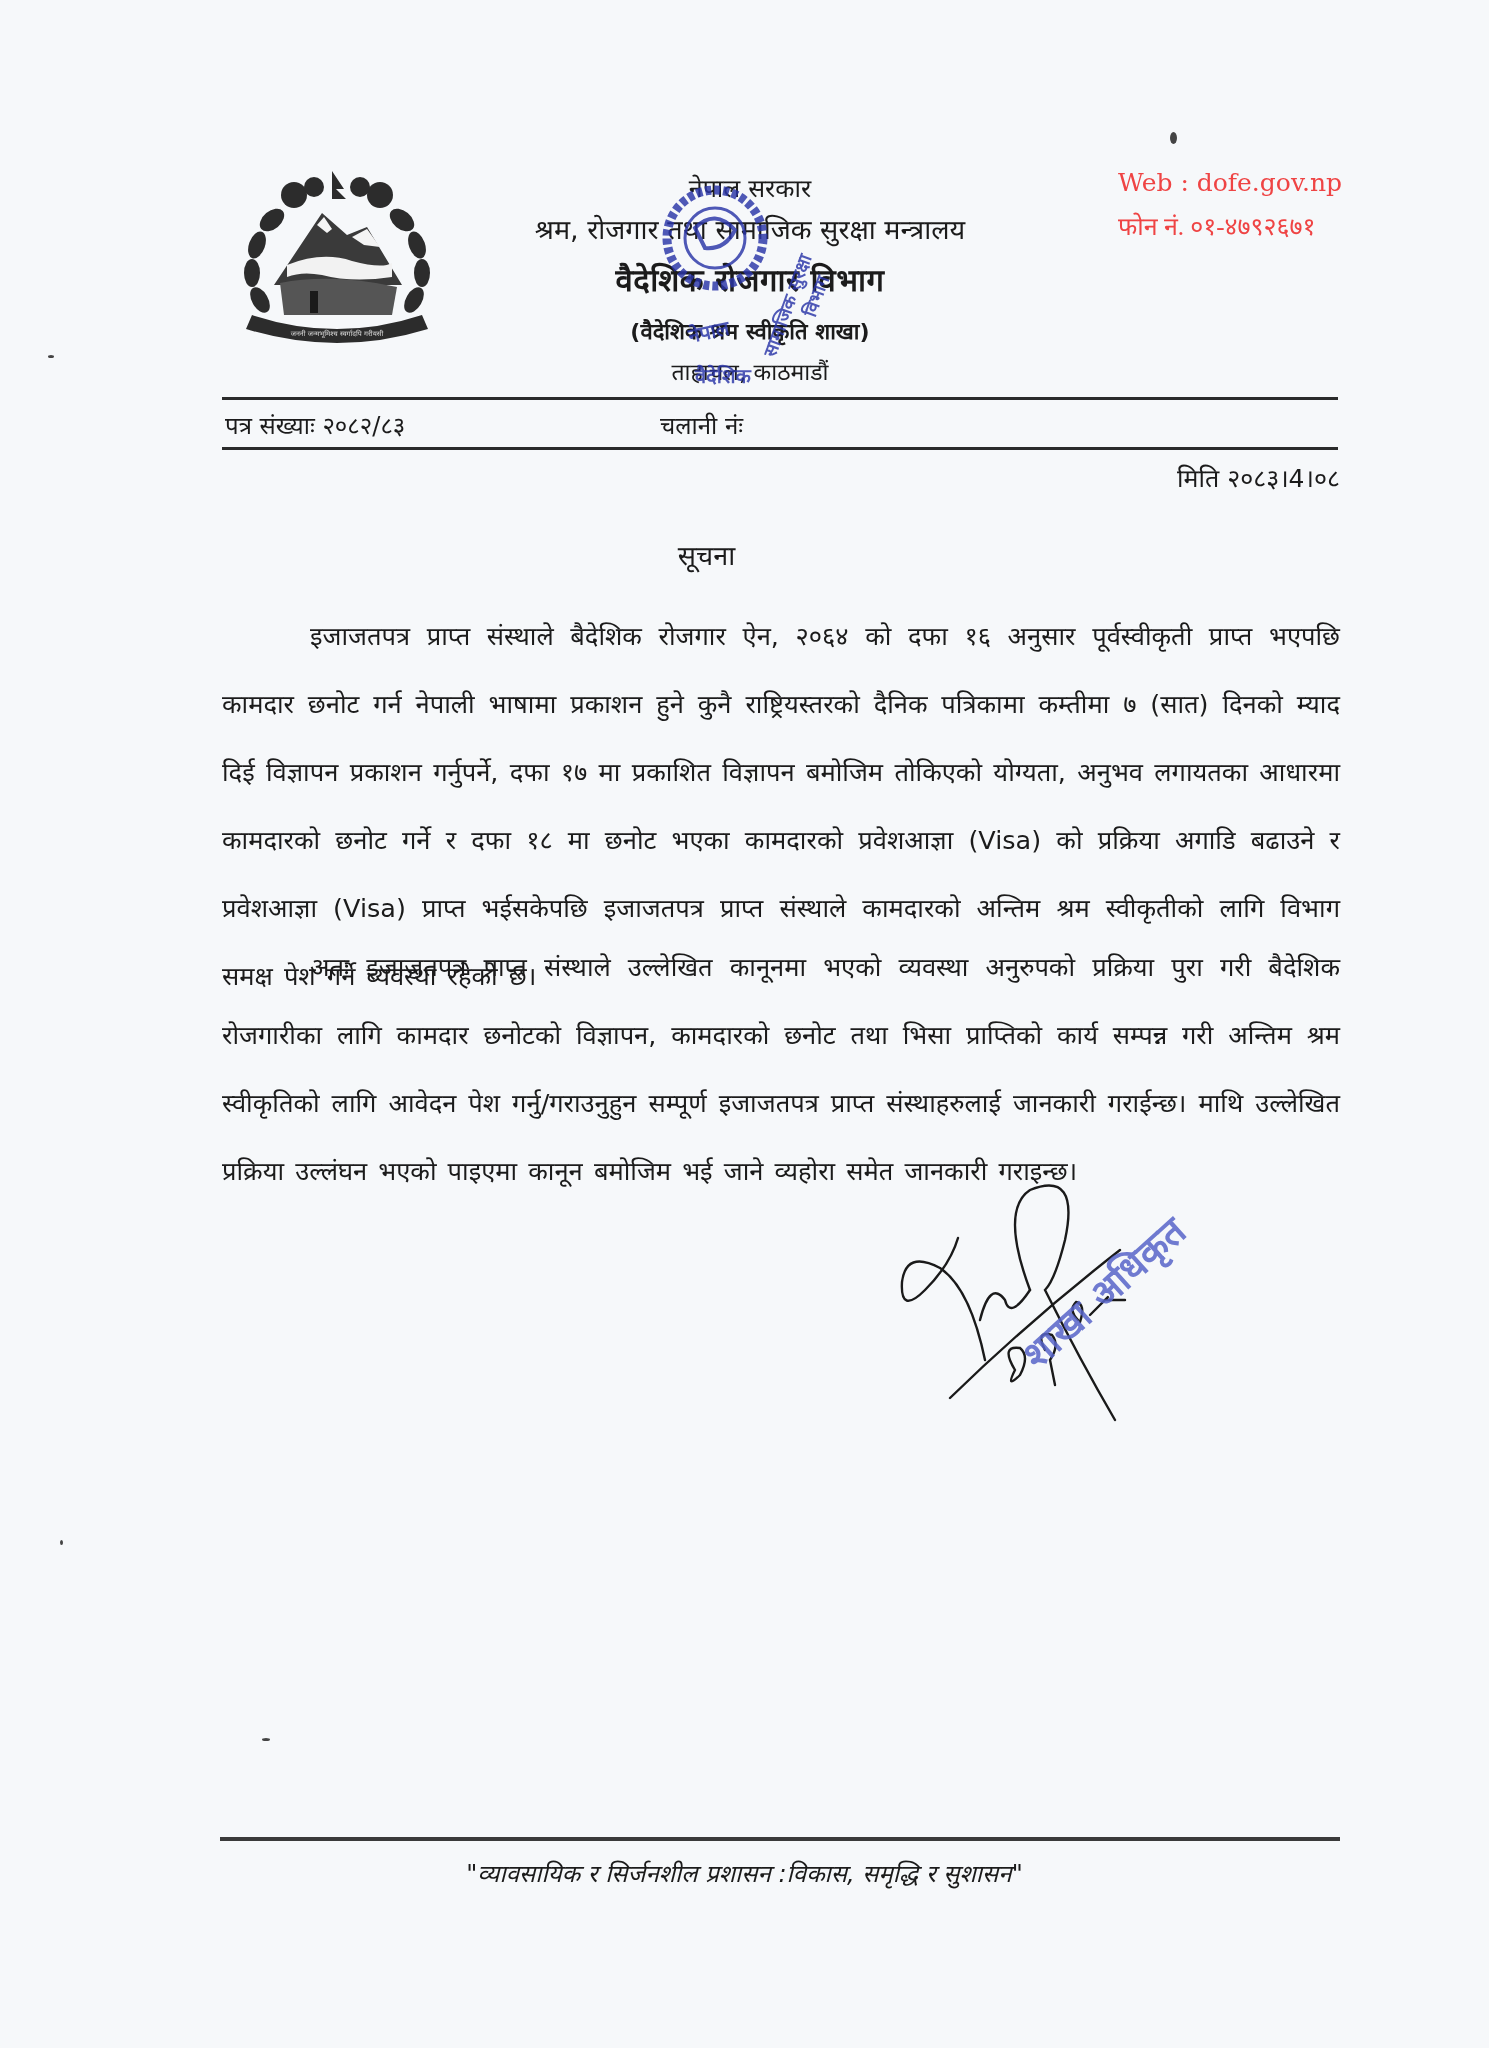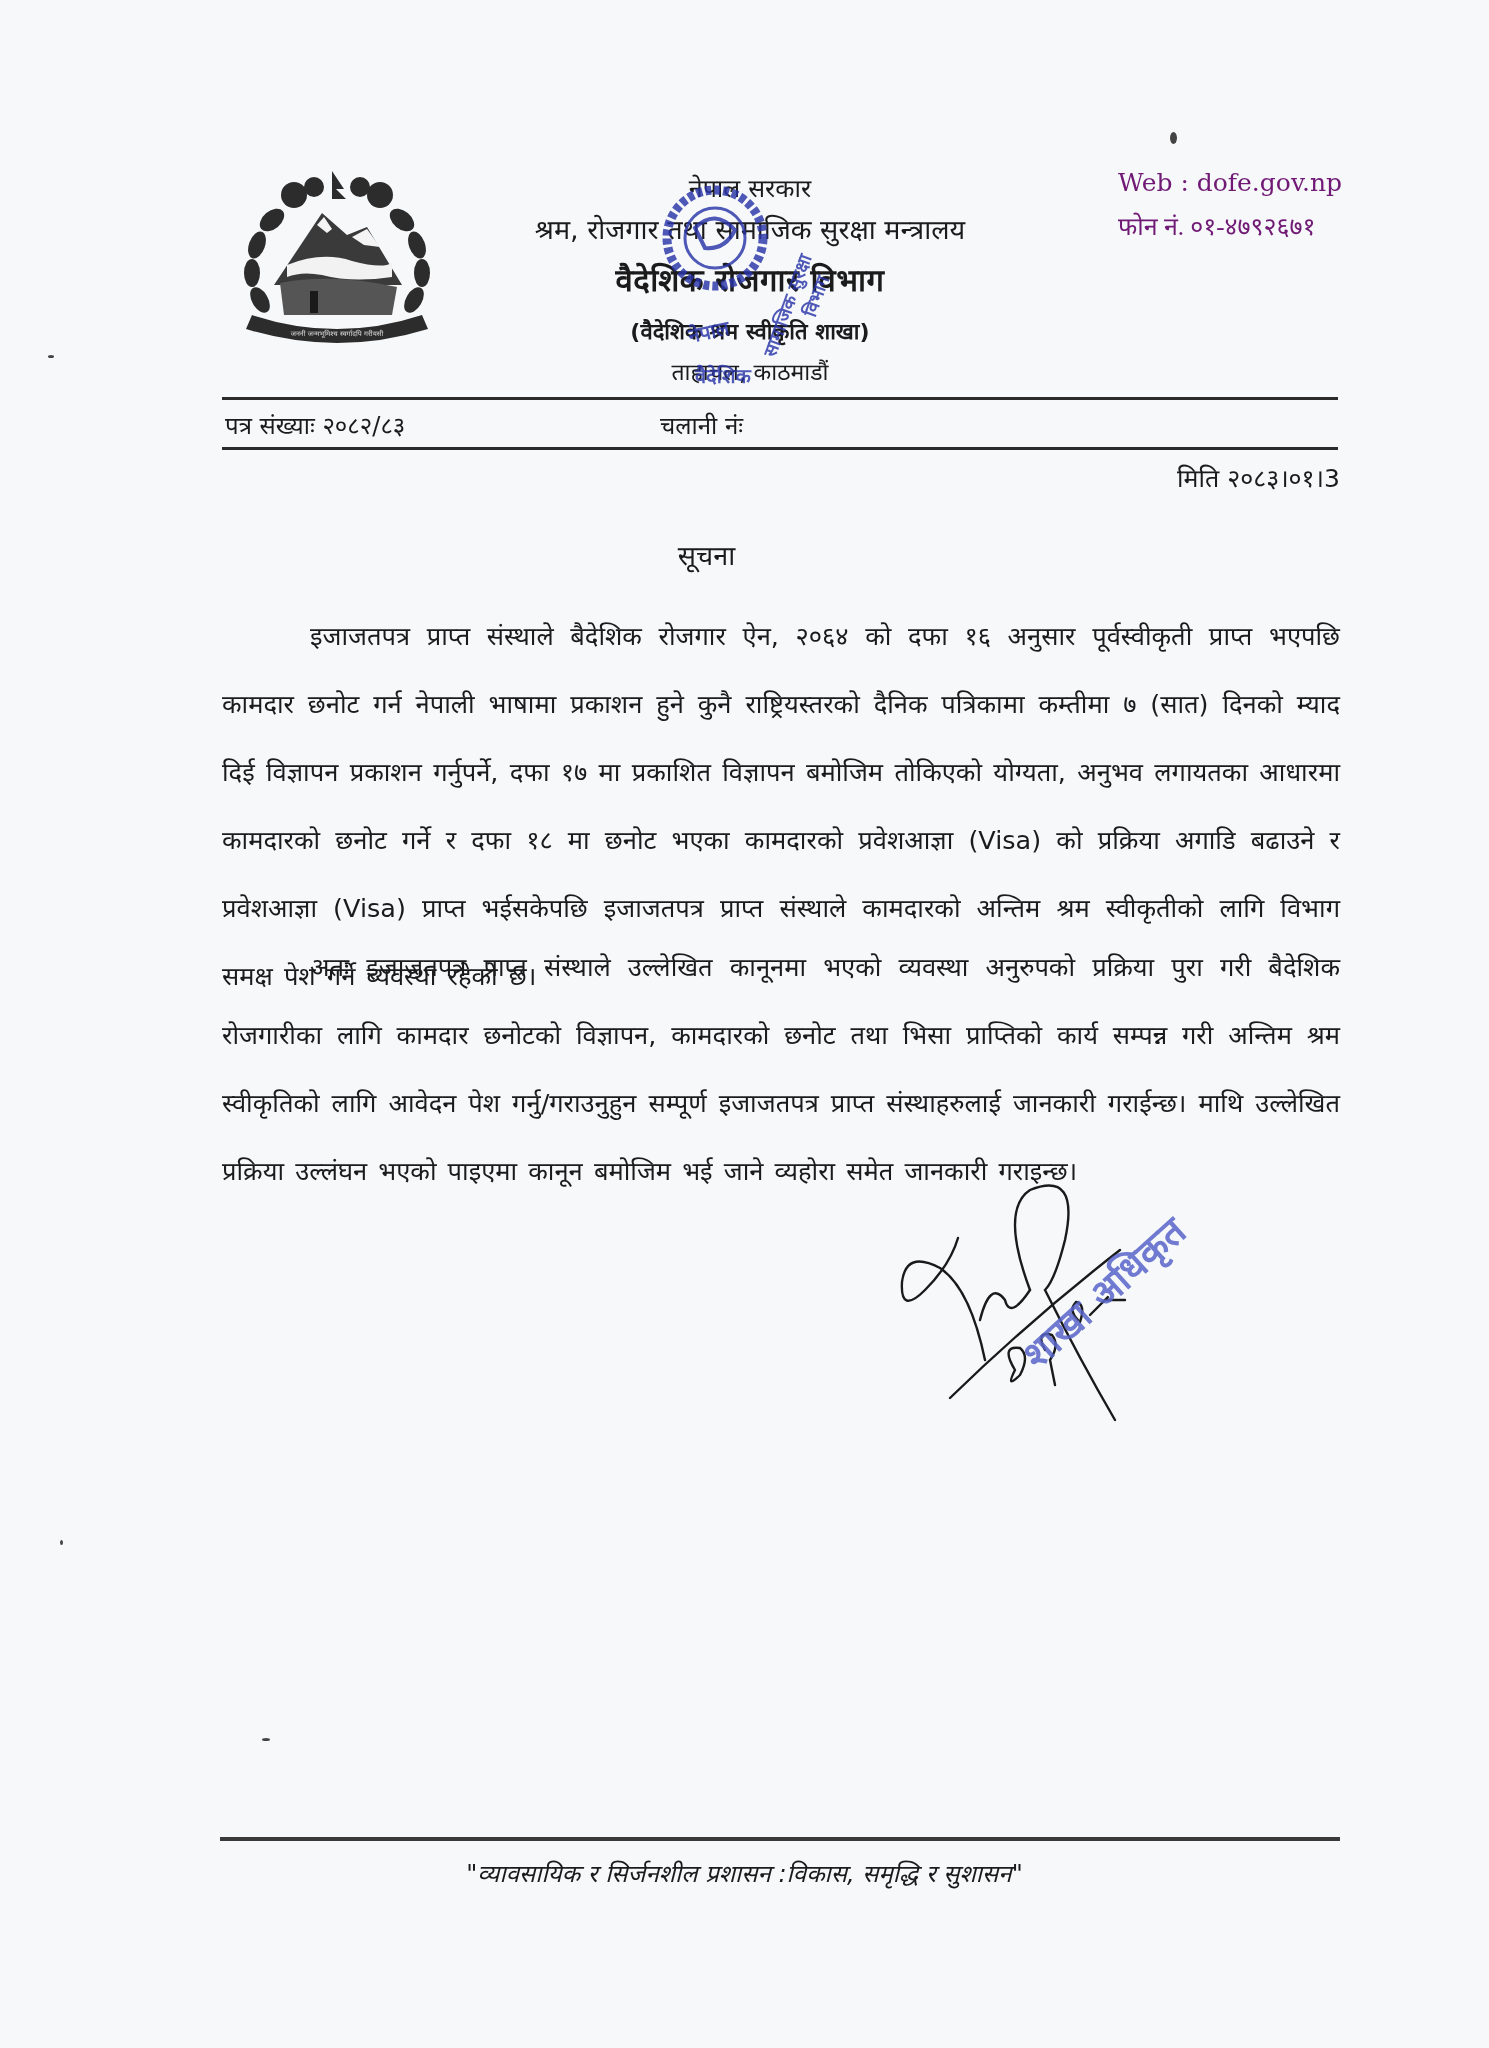--- a/index.html
+++ b/index.html
@@ -16,21 +16,21 @@
     .emblem { left: 232px; top: 165px; width: 210px; height: 190px; }
 
     
     .lh { left: 430px; width: 640px; text-align: center; }
     .lh-gov { top: 170px; font-size: 25px; }
     .lh-min { top: 210px; font-size: 27px; }
     .lh-dept { top: 258px; font-size: 31px; font-weight: bold; letter-spacing: 0.5px; }
     .lh-branch { top: 315px; font-size: 22px; font-weight: bold; }
     .lh-loc { top: 355px; font-size: 23px; }
 
-    .contact { left: 1118px; font-family: "DejaVu Serif", "Liberation Serif", serif; font-size: 25px; color: #701a75; }
+    .contact { left: 1118px; font-family: "DejaVu Serif", "Liberation Serif", serif; font-size: 25px; color: #ef4444; }
     .c-web { top: 168px; }
     .c-phone { top: 208px; font-family: Liberation Serif, serif; }
 
     
     .stamp { left: 655px; top: 168px; width: 220px; height: 220px; opacity: 0.82; pointer-events: none; }
 
     
     .rule { left: 222px; width: 1116px; height: 3px; background: #2b2b2b; }
     .rule1 { top: 397px; }
     .rule2 { top: 447px; }
@@ -119,21 +119,21 @@
     <text x="40" y="215" font-size="20" font-weight="bold" fill="#2a35a8" font-family="DejaVu Sans, sans-serif">वैदेशिक</text>
     <text x="120" y="190" font-size="18" font-weight="bold" fill="#2a35a8" font-family="DejaVu Sans, sans-serif" transform="rotate(-70 120 190)">सामाजिक सुरक्षा</text>
     <text x="160" y="150" font-size="18" font-weight="bold" fill="#2a35a8" font-family="DejaVu Sans, sans-serif" transform="rotate(-70 160 150)">विभाग</text>
   </svg>
 </div>
 
 <div class="abs rule rule1"></div>
 <div class="abs refno">पत्र संख्याः २०८२/८३</div>
 <div class="abs dispatch">चलानी नंः</div>
 <div class="abs rule rule2"></div>
-<div class="abs date">मिति २०८३।०१।3</div>
+<div class="abs date">मिति २०८३।4।०८</div>
 
 <div class="abs title">सूचना</div>
 
 <div class="abs para p1">इजाजतपत्र प्राप्त संस्थाले बैदेशिक रोजगार ऐन, २०६४ को दफा १६ अनुसार पूर्वस्वीकृती प्राप्त भएपछि कामदार छनोट गर्न नेपाली भाषामा प्रकाशन हुने कुनै राष्ट्रियस्तरको दैनिक पत्रिकामा कम्तीमा ७ (सात) दिनको म्याद दिई विज्ञापन प्रकाशन गर्नुपर्ने, दफा १७ मा प्रकाशित विज्ञापन बमोजिम तोकिएको योग्यता, अनुभव लगायतका आधारमा कामदारको छनोट गर्ने र दफा १८ मा छनोट भएका कामदारको प्रवेशआज्ञा (Visa) को प्रक्रिया अगाडि बढाउने र प्रवेशआज्ञा (Visa) प्राप्त भईसकेपछि इजाजतपत्र प्राप्त संस्थाले कामदारको अन्तिम श्रम स्वीकृतीको लागि विभाग समक्ष पेश गर्ने व्यवस्था रहेको छ।</div>
 <div class="abs para p2">अतः इजाजतपत्र प्राप्त संस्थाले उल्लेखित कानूनमा भएको व्यवस्था अनुरुपको प्रक्रिया पुरा गरी बैदेशिक रोजगारीका लागि कामदार छनोटको विज्ञापन, कामदारको छनोट तथा भिसा प्राप्तिको कार्य सम्पन्न गरी अन्तिम श्रम स्वीकृतिको लागि आवेदन पेश गर्नु/गराउनुहुन सम्पूर्ण इजाजतपत्र प्राप्त संस्थाहरुलाई जानकारी गराईन्छ। माथि उल्लेखित प्रक्रिया उल्लंघन भएको पाइएमा कानून बमोजिम भई जाने व्यहोरा समेत जानकारी गराइन्छ।</div>
 
 <div class="abs sig">
   <svg width="330" height="280" viewBox="0 0 330 280">
     <g fill="none" stroke="#1a1a1a" stroke-width="2.4" stroke-linecap="round">
       <path d="M78 68 Q70 95 45 120 Q20 145 22 112 Q26 80 60 98 Q90 118 105 190"></path>

